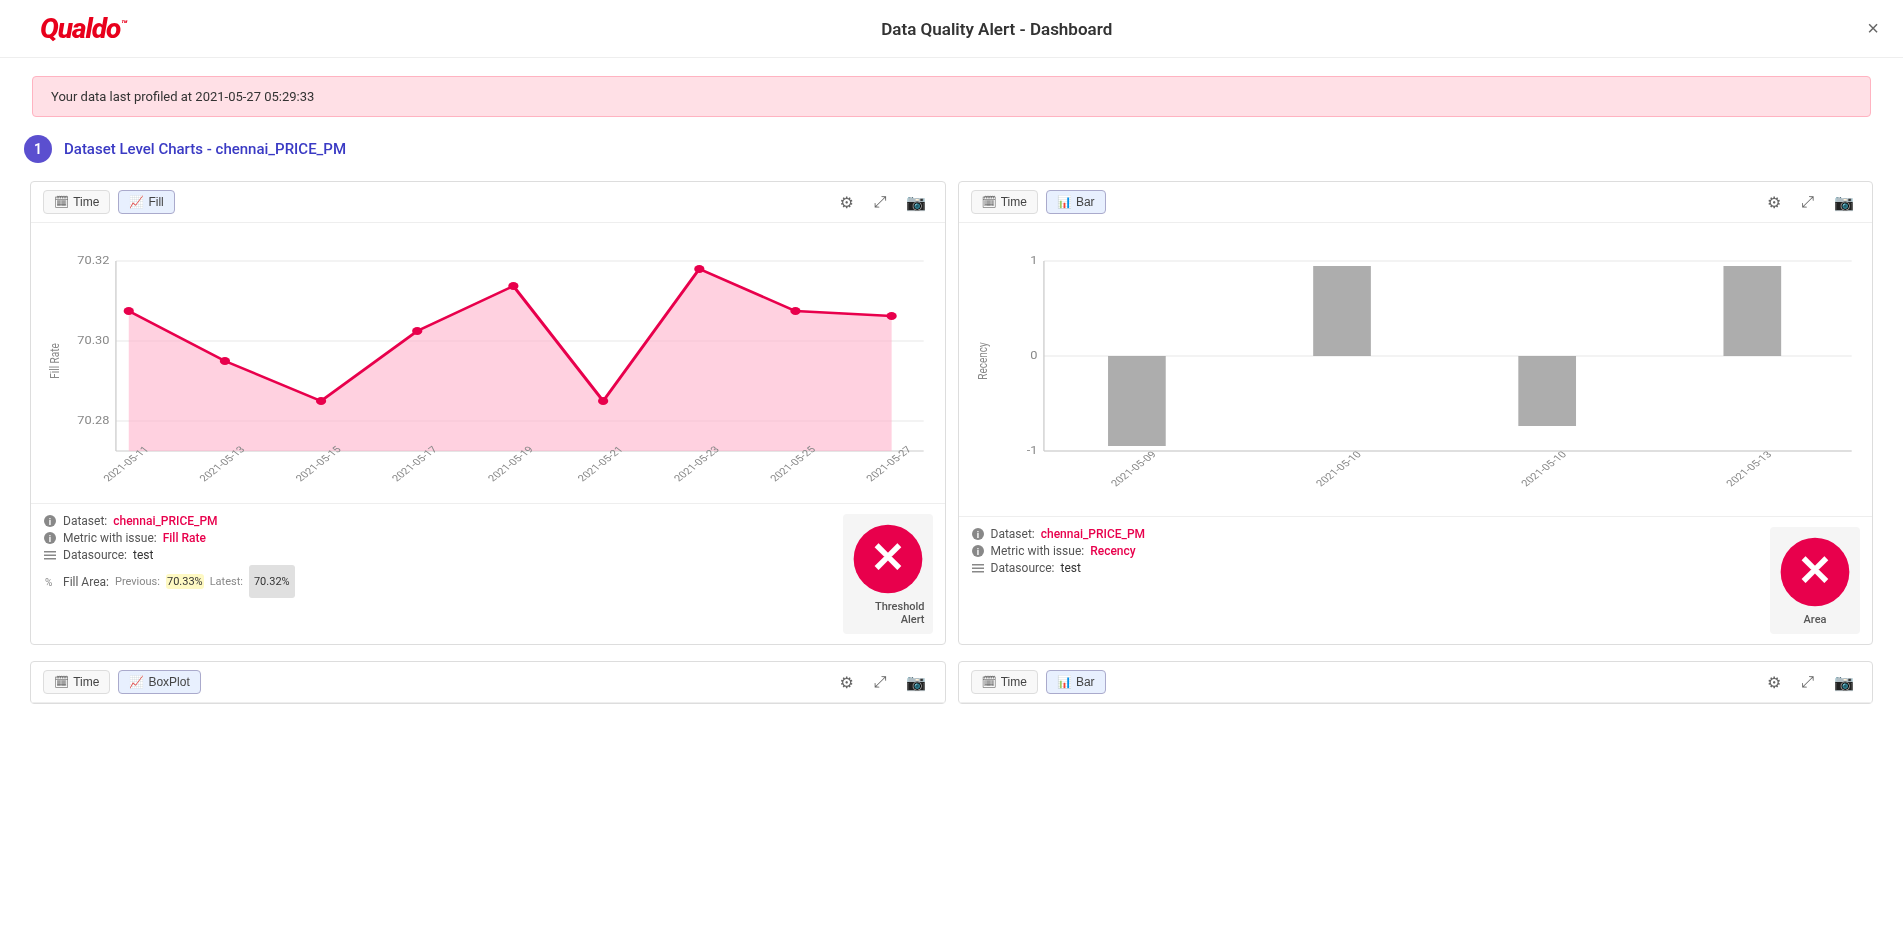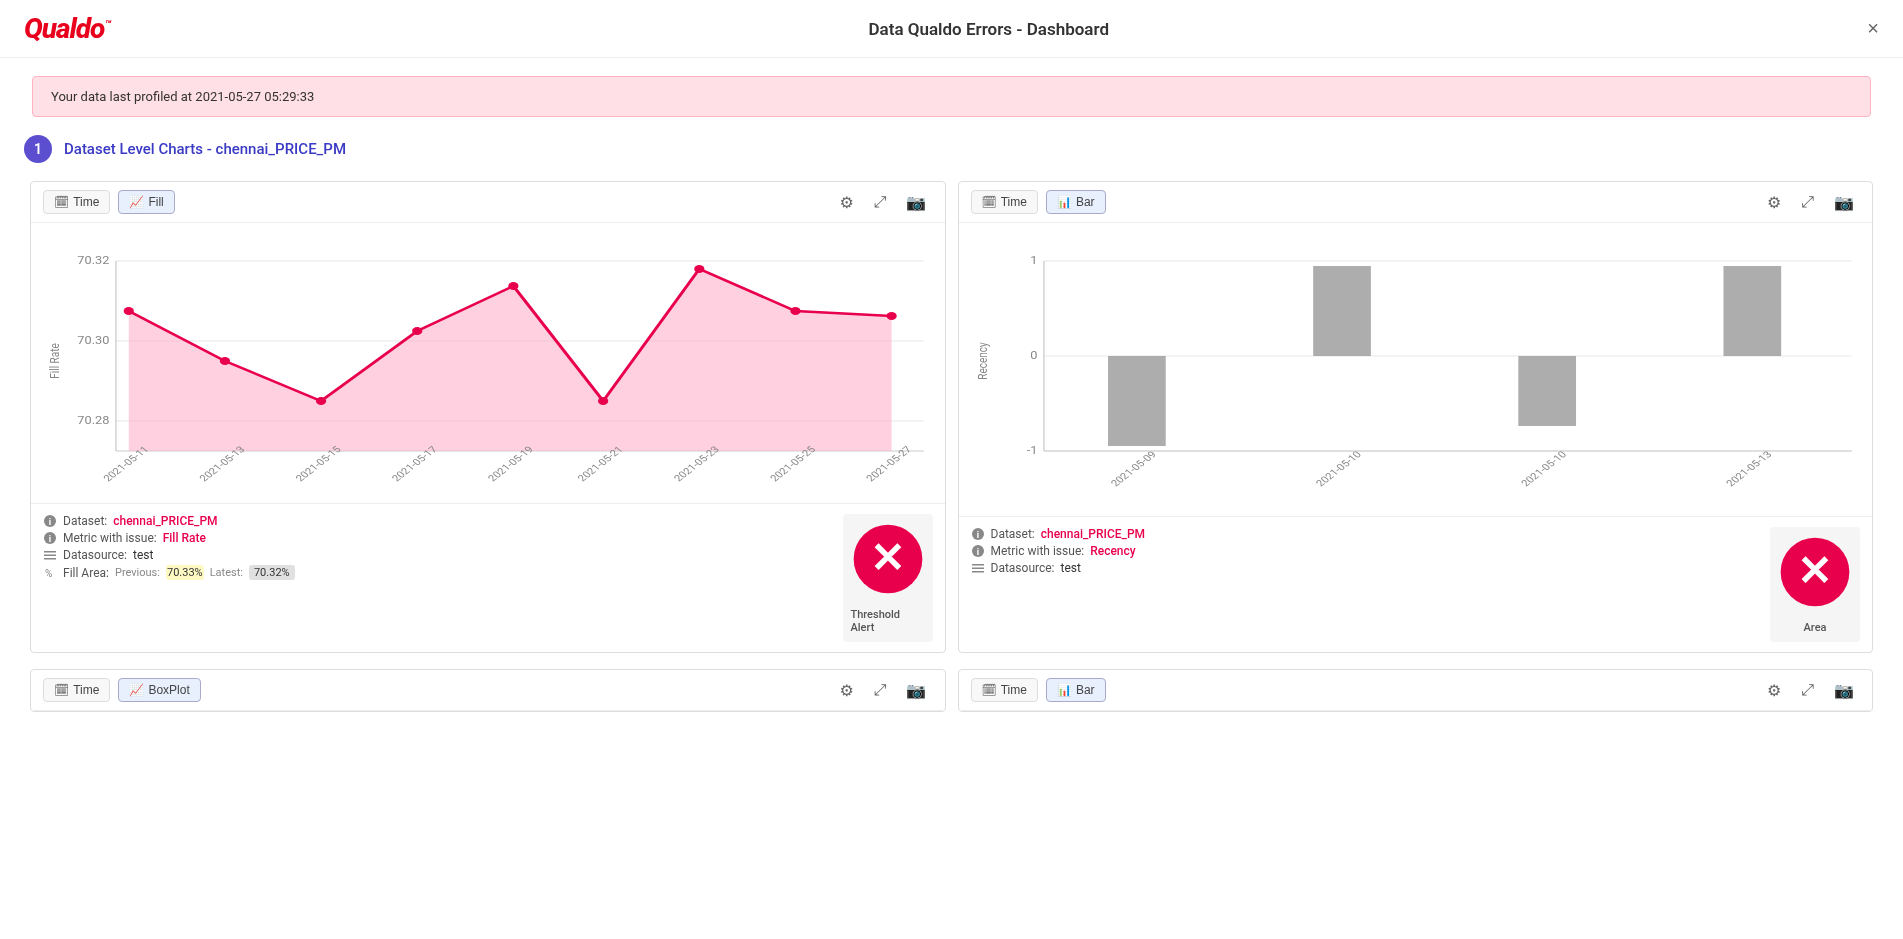--- a/index.html
+++ b/index.html
@@ -18,20 +18,21 @@
       padding: 12px 24px;
       border-bottom: 1px solid #eee;
       background: #fff;
     }
     .logo {
       font-size: 28px;
       font-weight: 800;
       color: #e8001c;
       font-style: italic;
       letter-spacing: -1px;
+      margin-left: 16px;
     }
     .logo sup {
       font-size: 11px;
       vertical-align: super;
     }
     .header-title {
       font-size: 17px;
       font-weight: 600;
       color: #333;
     }
@@ -172,23 +173,22 @@
       justify-content: center;
       width: 90px;
       background: #f5f5f5;
       border-radius: 4px;
       padding: 8px;
       gap: 4px;
     }
     .alert-badge-text {
       font-size: 11px;
       color: #555;
-      text-align: left;
+      text-align: right;
       font-weight: 500;
-      margin-top: 8px;
     }
 
     
     svg { width: 100%; height: 100%; }
 
     .y-axis-label {
       font-size: 10px;
       fill: #888;
     }
     .x-axis-label {
@@ -226,21 +226,21 @@
       gap: 8px;
     }
   </style>
 </head>
 <body>
 
 <div class="header">
   <div class="logo">
     <span>Qualdo</span><sup>™</sup>
   </div>
-  <div class="header-title">Data Qualdo Errors - Dashboard</div>
+  <div class="header-title">Data Quality Alert - Dashboard</div>
   <button class="close-btn">×</button>
 </div>
 
 <div class="alert-banner">
   <span>Your data last profiled at 2021-05-27 05:29:33</span>
 </div>
 
 <div class="section-header">
   <div class="section-number">1</div>
   <div class="section-title">Dataset Level Charts - chennai_PRICE_PM</div>
@@ -333,21 +333,21 @@
           <span>test</span>
         </div>
         <div class="info-row">
           <svg class="info-icon" viewBox="0 0 14 14">
             <text x="2" y="11" fill="#888" font-size="10">%</text>
           </svg>
           <span class="info-label">Fill Area:</span>
           <span style="color:#888;font-size:11px;text-align:center;">Previous:</span>
           <span style="background:#fef9c3;padding:1px 1px;border-radius:3px;font-size:11px;">70.33%</span>
           <span style="color:#888;font-size:11px;">Latest:</span>
-          <span style="background:#e0e0e0;padding:1px 5px;border-radius:3px;font-size:11px;">70.32%</span>
+          <span style="background:#e0e0e0;padding:10px 5px;border-radius:3px;font-size:11px;">70.32%</span>
         </div>
       </div>
       <div class="alert-badge">
         <svg width="28" height="28" viewBox="0 0 28 28">
           <circle cx="14" cy="14" r="13" fill="#e8004c"></circle>
           <text x="14" y="19" text-anchor="middle" fill="white" font-size="16" font-weight="bold">✕</text>
         </svg>
         <span class="alert-badge-text">Threshold Alert</span>
       </div>
     </div>

